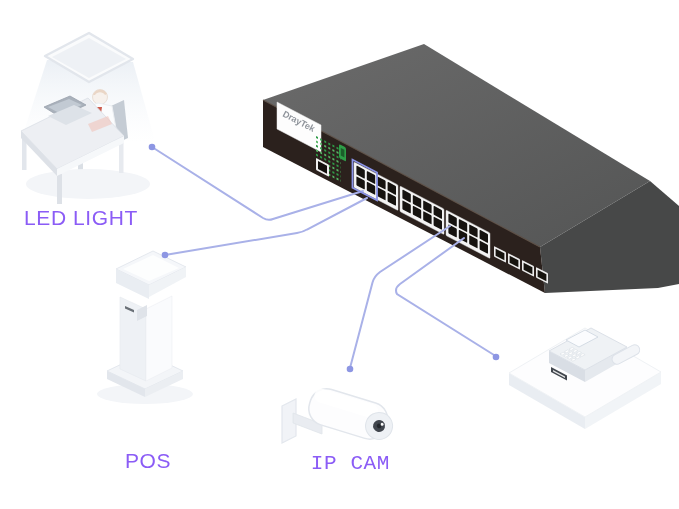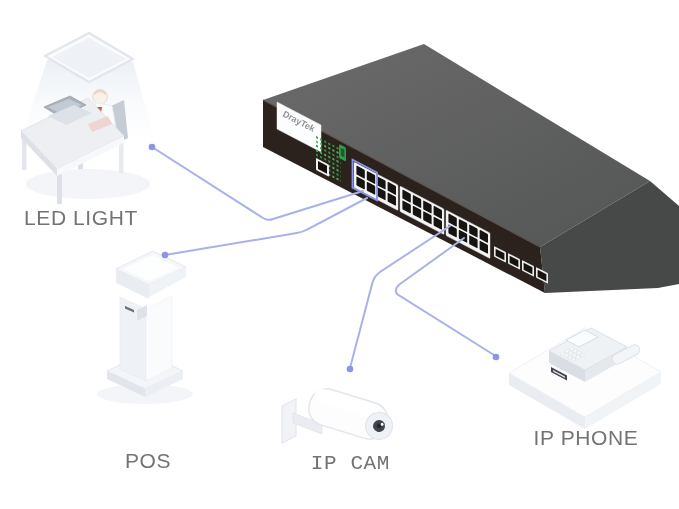--- a/index.html
+++ b/index.html
@@ -2,21 +2,21 @@
 <html><head>
 <meta charset="utf-8">
 <style>
   html,body{margin:0;padding:0;background:#ffffff;}
   .canvas{
     position:relative;width:679px;height:509px;background:#ffffff;overflow:hidden;
     font-family:"Liberation Sans", sans-serif;
   }
   .canvas svg{position:absolute;left:0;top:0;}
   .device-label{
-    position:absolute;color:#737373;font-size:21px;letter-spacing:.6px;
+    position:absolute;color:#8b5cf6;font-size:21px;letter-spacing:.6px;
     font-family:"Liberation Sans", sans-serif;white-space:nowrap;
   }
   .lbl-led{left:24px;top:206px;width:140px;text-align:left;}
   .lbl-pos{left:98px;top:401px;width:100px;text-align:center;margin-top:48px;}
   .lbl-cam{left:268px;top:452px;width:122px;text-align:right;font-family:Liberation Mono, monospace;}
   .lbl-phone{left:523px;top:426px;width:126px;text-align:center;}
 </style>
 </head>
 <body>
 
@@ -216,14 +216,13 @@
     <circle cx="496" cy="357" r="3.3" fill="#8d96e3" stroke="none"></circle>
     <g transform="translate(354,162) skewY(27.5)">
       <rect x="-1.5" y="-1.5" width="24.5" height="28" fill="none" stroke="#8b94e8" stroke-width="1.8"></rect>
     </g>
   </g>
 </svg>
 
   <div class="device-label lbl-led">LED LIGHT</div>
   <div class="device-label lbl-pos">POS</div>
   <div class="device-label lbl-cam">IP CAM</div>
-  <div class="device-label lbl-phone">IP PHONE</div>
 </div>
 
 </body></html>

